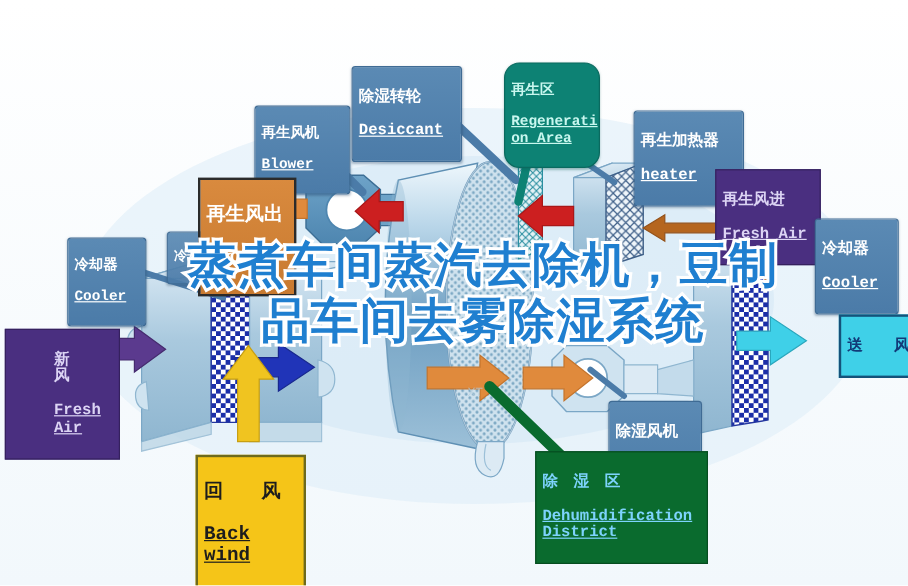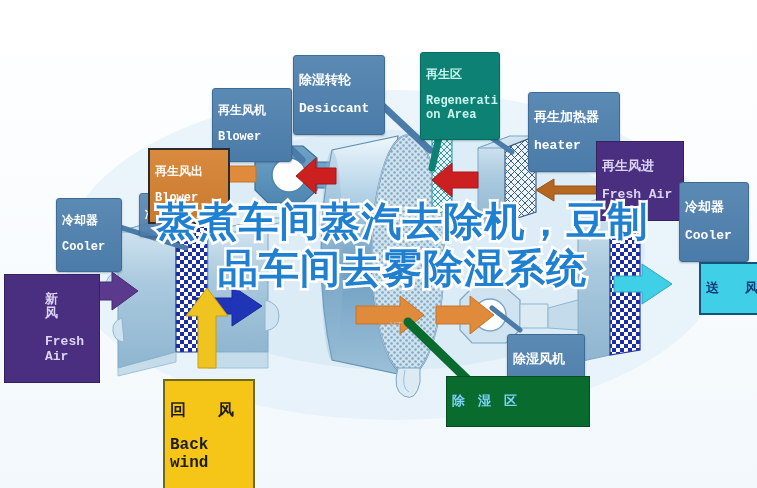--- a/index.html
+++ b/index.html
@@ -17,36 +17,36 @@
     position:absolute;
     box-sizing:border-box;
     text-align:left;
     line-height:1.12;
     letter-spacing:0px;
     white-space:pre-line;
     z-index:30;
     padding:2px 5px 3px 5px;
   }
   .lbl .cn{display:block;font-weight:bold;}
-  .lbl .en{display:block;font-family:"Liberation Mono","DejaVu Sans Mono",monospace;font-weight:bold;}
+  .lbl .en{display:block;font-family:"Liberation Mono","DejaVu Sans Mono",monospace;font-weight:bold;text-decoration:underline;}
 
   
   .lbl-blue{
     background:linear-gradient(180deg,#5b8ab4 0%,#4b7ba8 100%);
     border:1px solid #3f6b94;
     color:#ffffff;
     border-radius:3px;
     box-shadow:0 1px 2px rgba(40,70,100,.35);
   }
   
   .lbl-teal{
     background:#0d8274;
     border:1px solid #0a6a5f;
     color:#c9f7ef;
-    border-radius:3px;
+    border-radius:13px;
     box-shadow:0 1px 2px rgba(10,90,80,.35);
   }
   
   .lbl-orange{
     background:linear-gradient(180deg,#d98a3e 0%,#c87a30 100%);
     border:2px solid #2b2b2b;
     color:#ffffff;
   }
   
   .lbl-purple{
@@ -297,21 +297,21 @@
   <div class="lbl lbl-blue" style="left:293px;top:55px;width:92px;font-size:13px;">
     <span class="cn">除湿转轮</span>
     <span class="en">Desiccant</span>
   </div>
 
   <div class="lbl lbl-blue" style="left:212px;top:88px;width:80px;font-size:12px;">
     <span class="cn">再生风机</span>
     <span class="en">Blower</span>
   </div>
 
-  <div class="lbl lbl-orange" style="left:148px;top:148px;width:82px;font-size:12px;">
+  <div class="lbl lbl-orange" style="left:165px;top:148px;width:82px;font-size:16px;">
     <span class="cn">再生风出</span>
     <span class="en">Blower</span>
   </div>
 
   <div class="lbl lbl-teal" style="left:420px;top:52px;width:80px;font-size:12px;">
     <span class="cn">再生区</span>
     <span class="en">Regenerati
 on Area</span>
   </div>
 
@@ -349,20 +349,22 @@
     <span class="en">Back wind</span>
   </div>
 
   <div class="lbl lbl-blue" style="left:507px;top:334px;width:78px;font-size:13px;">
     <span class="cn">除湿风机</span>
     <span class="en">Blower</span>
   </div>
 
   <div class="lbl lbl-green" style="left:446px;top:376px;width:144px;font-size:13px;">
     <span class="cn">除　湿　区</span>
+    <span class="en">Dehumidification
+District</span>
   </div>
 
   <div class="lbl lbl-cyan" style="left:666px;top:262px;width:86px;font-size:13px;margin-left:33px;">
     <span class="cn">送　　风</span>
   </div>
 
   <div id="title">
     <span class="ln">蒸煮车间蒸汽去除机，豆制</span>
     <span class="ln">品车间去雾除湿系统</span>
   </div>

